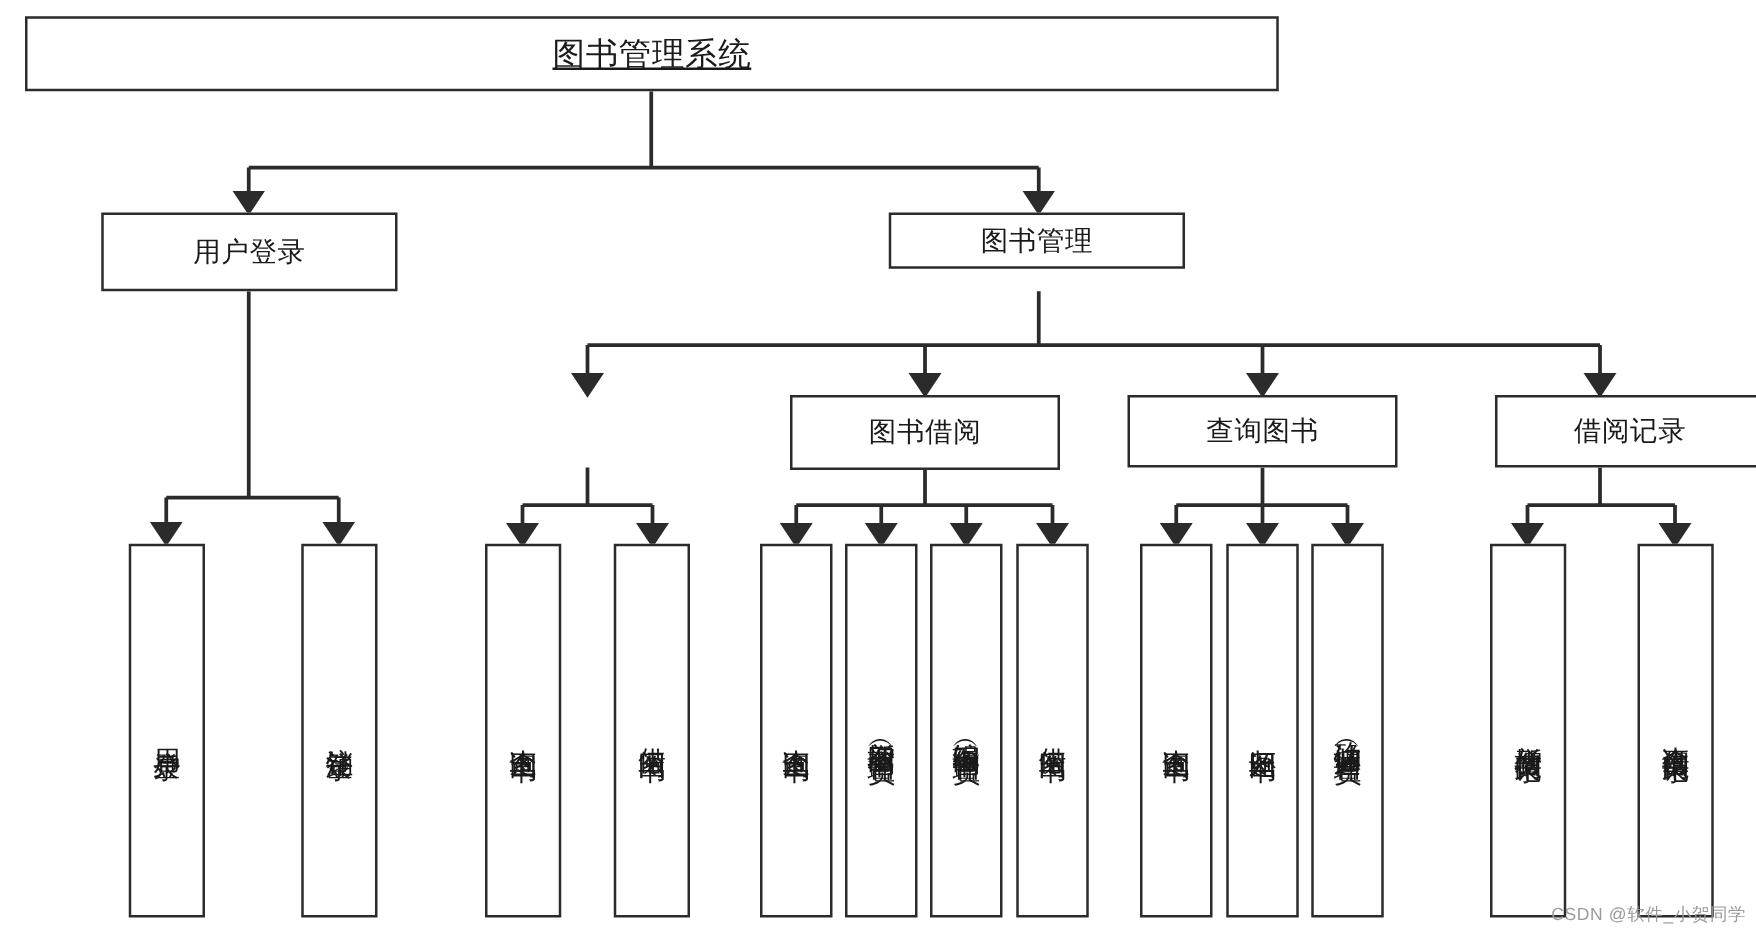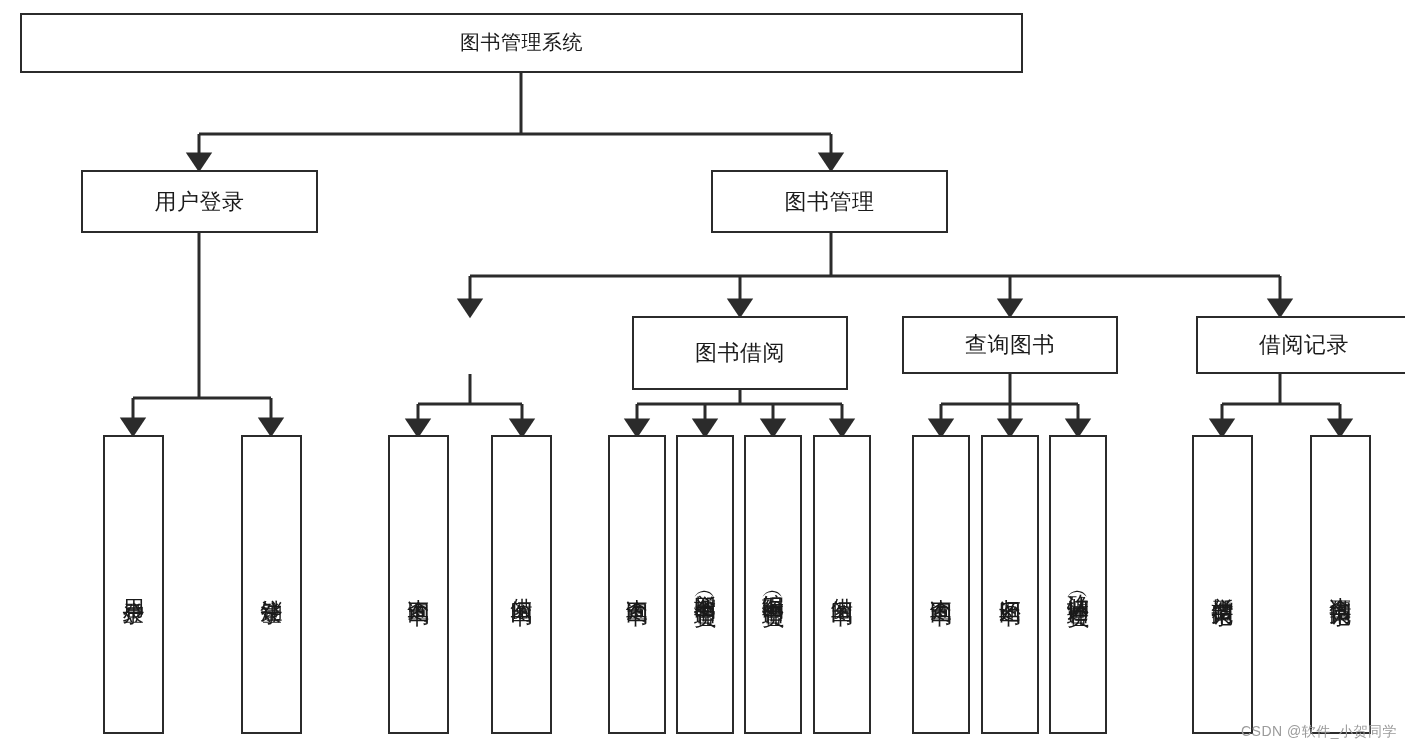--- a/index.html
+++ b/index.html
@@ -40,21 +40,22 @@
     text-align: center;
     line-height: 1.18;
     white-space: nowrap;
   }
   
   .node.horiz .label {
     font-size: 22px;
     letter-spacing: 0.5px;
   }
   .node.root .label {
-    font-size: 20px;
+    font-size: 26px;
+    text-decoration: underline;
   }
   
   .node.vert {
     align-items: center;
     justify-content: center;
   }
   .node.vert .label {
     writing-mode: vertical-rl;
     text-orientation: upright;
     font-size: 22px;
@@ -128,25 +129,25 @@
     </g>
   </svg>
 
   <div class="node horiz root" style="left:20px; top:13px; width:1003px; height:60px;">
     <span class="label">图书管理系统</span>
   </div>
 
   <div class="node horiz" style="left:81px; top:170px; width:237px; height:63px;">
     <span class="label">用户登录</span>
   </div>
-  <div class="node horiz" style="left:711px; top:170px; width:237px; height:63px;">
+  <div class="node horiz" style="left:711px; top:170px; width:237px; height:45px;">
     <span class="label">图书管理</span>
   </div>
 
-  <div class="node horiz" style="left:632px; top:316px; width:216px; height:74px;">
+  <div class="node horiz" style="left:632px; top:316px; width:216px; height:60px;">
     <span class="label">图书借阅</span>
   </div>
   <div class="node horiz" style="left:902px; top:316px; width:216px; height:58px;">
     <span class="label">查询图书</span>
   </div>
   <div class="node horiz" style="left:1172px; top:316px; width:216px; height:58px;margin-left:24px;">
     <span class="label">借阅记录</span>
   </div>
 
   <div class="node vert" style="left:103px; top:435px; width:61px; height:299px;">

